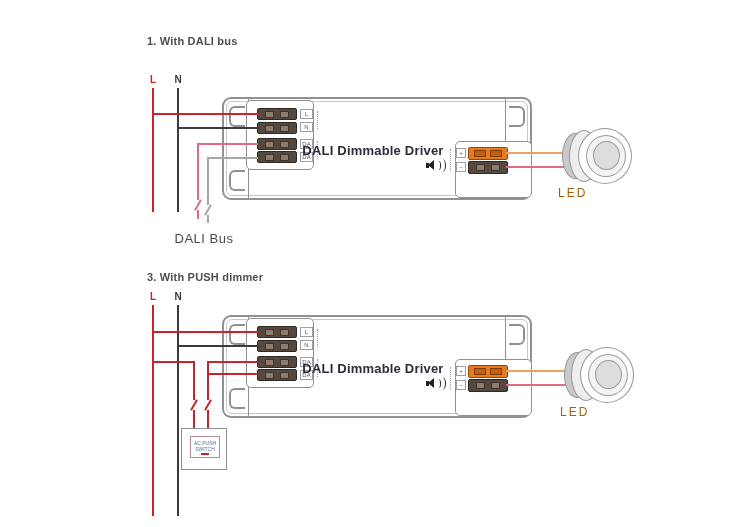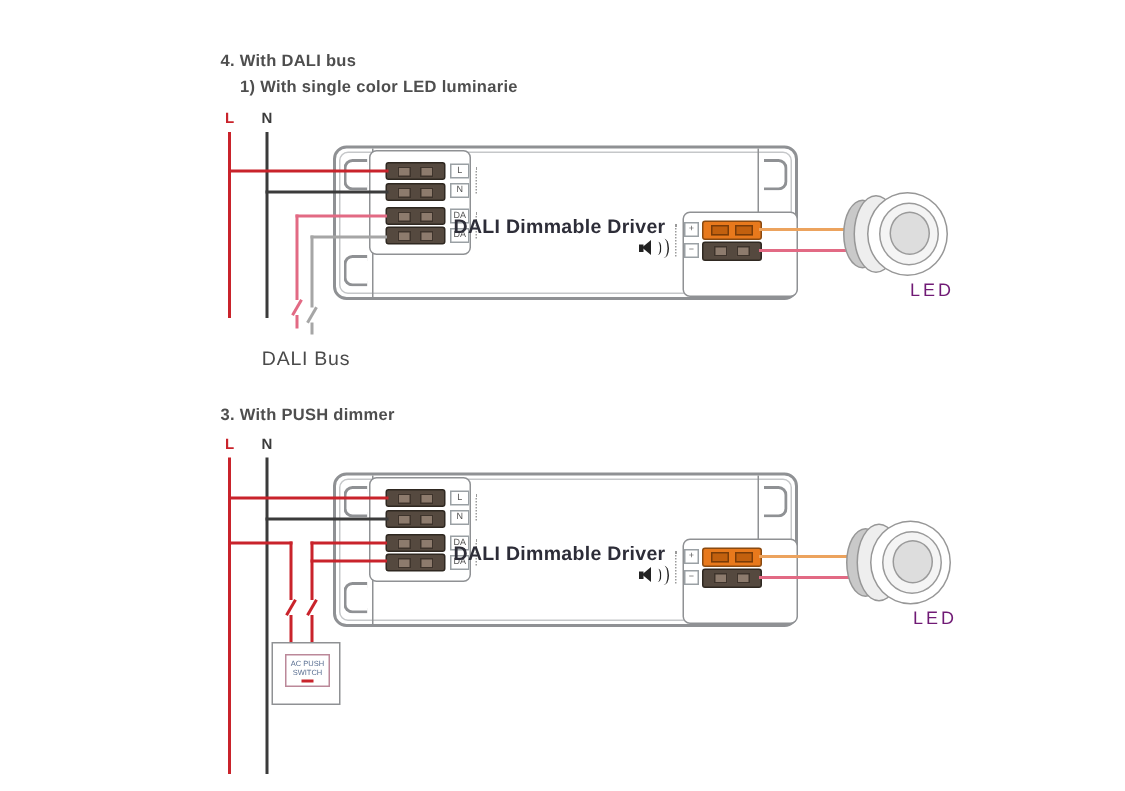--- a/index.html
+++ b/index.html
@@ -59,36 +59,35 @@
   .spk-a2{position:absolute;left:14px;top:1px;width:6px;height:13px;
           border-right:1.5px solid #222;border-radius:50%;}
   
   .led{position:absolute;width:74px;height:58px;}
   .led div{position:absolute;border-radius:50%;box-sizing:border-box;}
   .led .e1{left:2px;top:6px;width:26px;height:46px;background:#c9c9c9;border:1.5px solid #979797;}
   .led .e2{left:9px;top:3px;width:30px;height:52px;background:#eeeeee;border:1.5px solid #979797;}
   .led .e3{left:18px;top:1px;width:54px;height:56px;background:#ffffff;border:1.5px solid #979797;}
   .led .e4{left:26px;top:8px;width:40px;height:42px;background:#f4f4f4;border:1px solid #9a9a9a;}
   .led .e5{left:33px;top:14px;width:27px;height:29px;background:#dddddd;border:1px solid #9a9a9a;}
-  .led-label{position:absolute;width:78px;text-align:right;font-size:12px;color:#701a75;letter-spacing:2px;}
+  .led-label{position:absolute;width:78px;text-align:left;font-size:12px;color:#a16207;letter-spacing:2px;}
   
   .sw-box{position:absolute;left:181px;top:428px;width:46px;height:42px;box-sizing:border-box;
           border:1.5px solid var(--outline);background:#fff;}
   .sw-inner{position:absolute;left:8px;top:7px;width:30px;height:22px;box-sizing:border-box;
             border:1px solid #bb8899;text-align:center;font-size:5px;line-height:6px;
             color:#5a6f92;padding-top:3px;}
   .sw-dash{position:absolute;left:19px;top:24px;width:8px;height:2px;background:var(--wire-red);}
 </style>
 </head>
 <body>
 
 <div id="canvas">
 
-  <div class="h-title" style="left:147px;top:35px;">4. With DALI bus</div>
-  <div class="h-title" style="left:160px;top:52px;">1) With single color LED luminarie</div>
+  <div class="h-title" style="left:147px;top:35px;">1. With DALI bus</div>
 
   <div class="ln-label red-t" style="left:147px;top:74px;">L</div>
   <div class="ln-label dark-t" style="left:172px;top:74px;">N</div>
 
   <div class="driver" style="left:222px;top:97px;">
     <div class="case-outer"></div>
     <div class="case-inner"></div>
     <div class="cap-line" style="left:26px;"></div>
     <div class="cap-line" style="left:283px;"></div>
     <div class="hook open-r" style="left:7px;top:9px;"></div>

